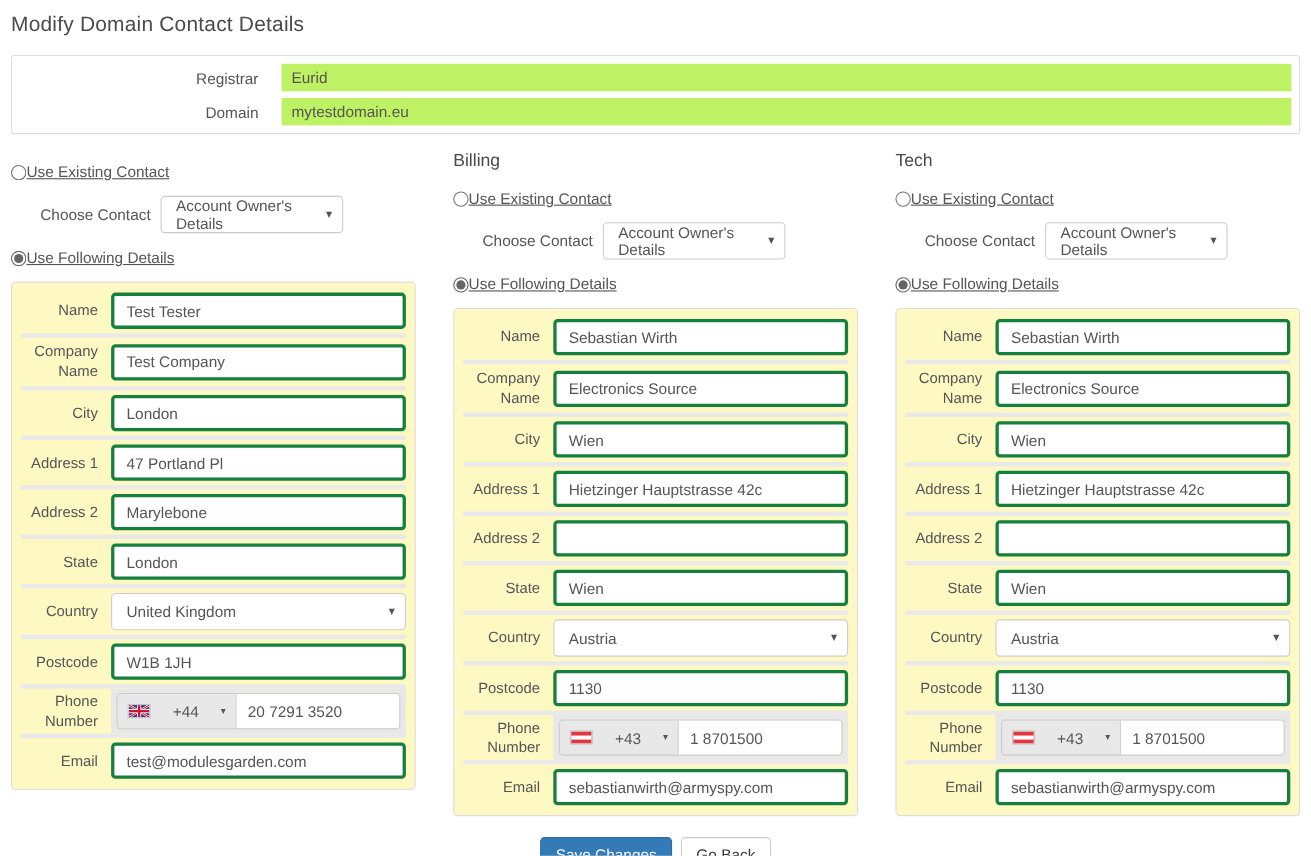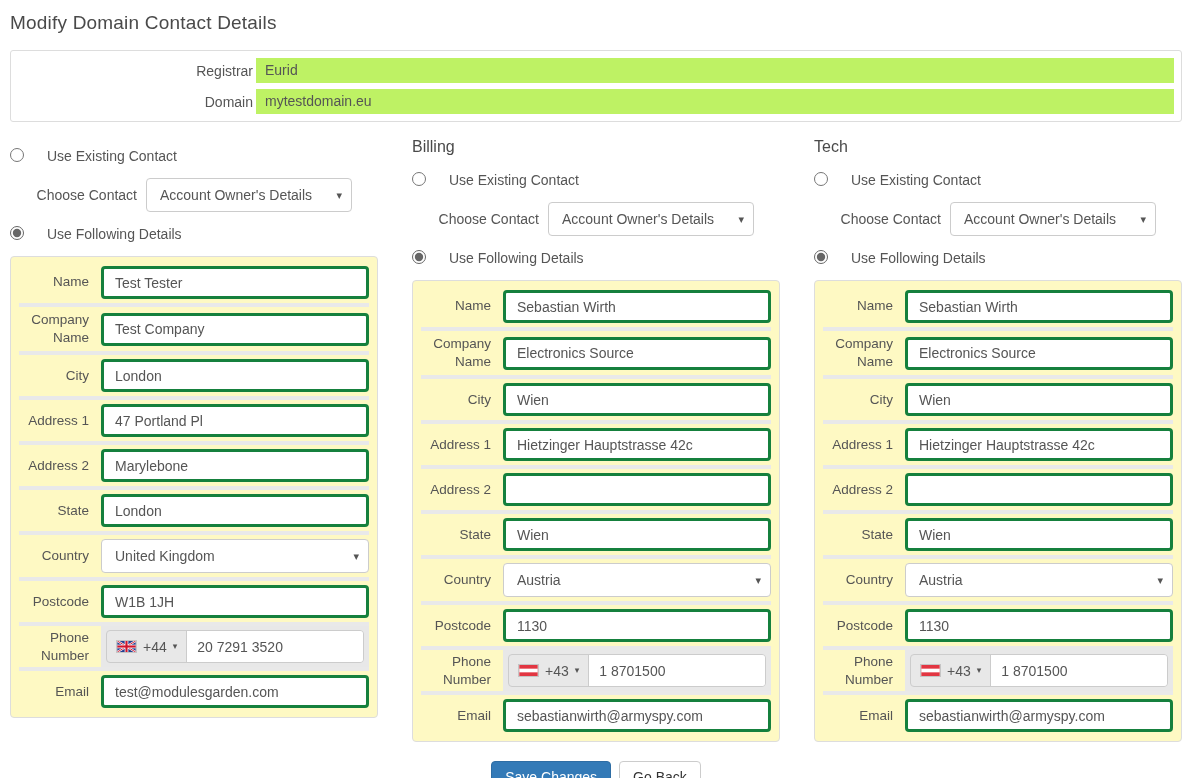--- a/index.html
+++ b/index.html
@@ -17,40 +17,40 @@
     margin: 4px 0 16px 0; letter-spacing: 0.2px;
   }
 
   
   .info-box {
     border: 1px solid #ddd; border-radius: 3px;
     padding: 7px; margin-bottom: 10px;
     display: flex; flex-direction: column; gap: 6px;
   }
   .info-row { display: flex; align-items: center; }
-  .info-label { width: 238px; text-align: right; padding-right: 3px; color: #555; }
+  .info-label { width: 238px; text-align: right; padding-right: 21px; color: #555; }
   .info-value { flex: 1; background: #bef264; color: #555; padding: 4px 9px; min-height: 25px; }
 
   
   .columns { display: flex; gap: 34px; margin-top: 12px; }
   .col { flex: 1; min-width: 0; }
   h2.section-title { font-size: 16px; font-weight: 400; color: #4a4a4a; margin: 4px 0 16px 0; }
 
-  .radio-row { display: flex; align-items: flex-start; gap: 23px; margin: 14px 0; cursor: default; }
+  .radio-row { display: flex; align-items: flex-end; gap: 0; margin: 14px 0; cursor: default; text-decoration: underline; }
   .radio-row input[type="radio"] { margin: 0; width: 14px; height: 14px; accent-color: #666; }
 
   .choose-row { display: flex; align-items: center; margin: 6px 0 10px 0; }
   .choose-label { width: 136px; text-align: right; padding-right: 9px; }
 
   .select {
     height: 34px; background: #fff; border: 1px solid #ccc; border-radius: 4px;
     display: flex; align-items: center; justify-content: space-between;
     padding: 0 9px 0 13px; color: #555; cursor: pointer;
   }
-  .contact-select { width: 206px; }
+  .contact-select { width: 166px; }
   .caret { font-size: 11px; color: #555; line-height: 1; }
   .caret.sm { font-size: 9px; }
 
   
   .panel {
     border: 1px solid #ddd; border-radius: 4px; background: #fef9c3;
     padding: 5px 8px; margin-top: 14px;
   }
   .frow { display: flex; align-items: center; padding: 4px 0; }
   .frow + .frow { border-top: 4px solid #e9e9e9; }
@@ -64,21 +64,21 @@
     background: #fff; color: #555; font: inherit; font-size: 14px;
     padding: 0 11px; outline: none;
   }
   .frow-phone { padding: 0; }
   .fcell-phone { background: #e8e8e8; padding: 4px 5px; }
   .input-group {
     display: flex; align-items: stretch; height: 33px;
     border: 1px solid #ccc; border-radius: 4px; overflow: hidden;
   }
   .addon {
-    display: flex; align-items: center; gap: 6px;
+    display: flex; align-items: center; gap: 20px;
     padding: 0 9px; color: #555; cursor: pointer; background: transparent;
   }
   .flag { display: block; border: 1px solid rgba(0,0,0,0.15); }
   input.group-input {
     flex: 1; min-width: 0; border: none; border-left: 1px solid #ccc;
     background: #fff; color: #555; font: inherit; font-size: 14px;
     padding: 0 10px; outline: none;
   }
 
   

